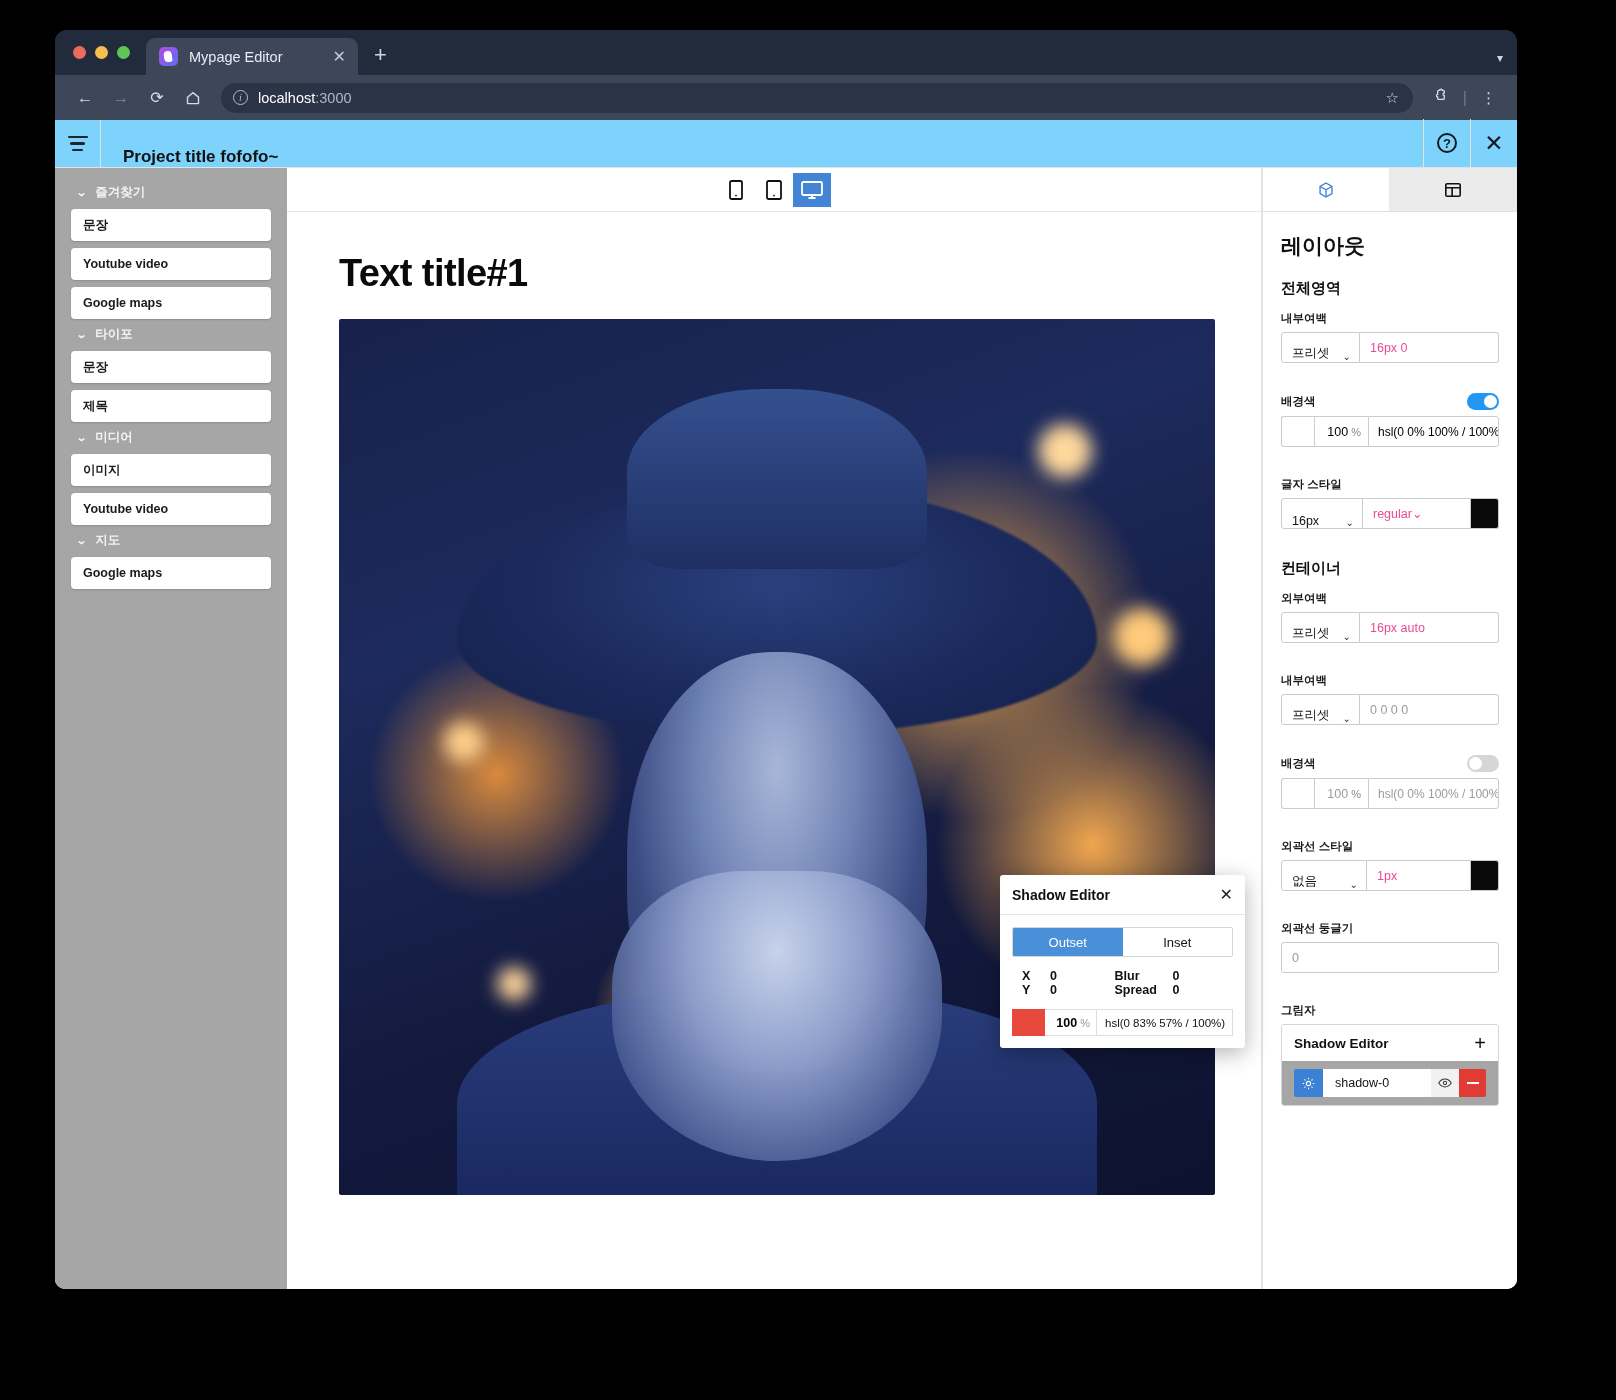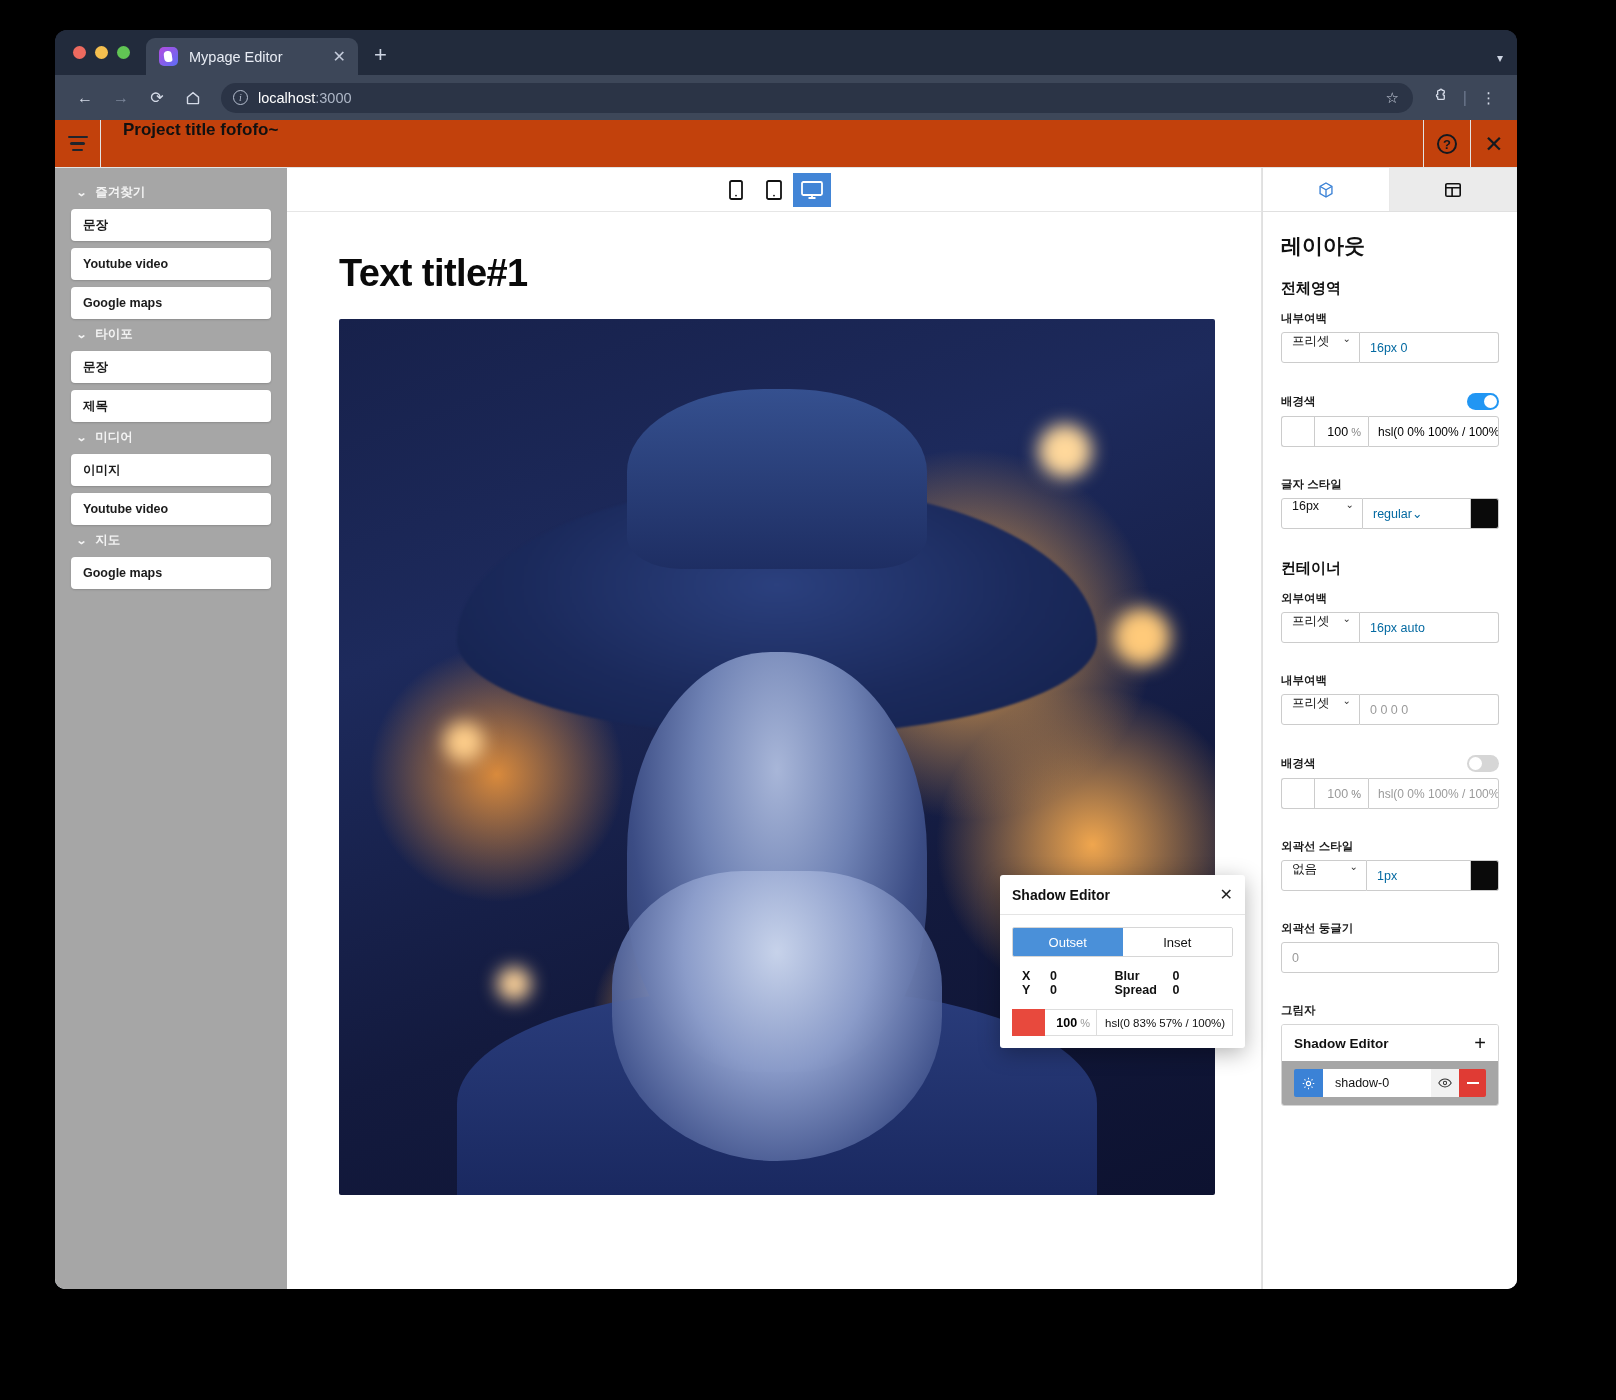--- a/index.html
+++ b/index.html
@@ -87,22 +87,22 @@
   .url { color:#e7ebf3; font-size: 14.5px; }
   .url .host { color:#fff; } .url .port { color:#aeb7c7; }
   .star { position:absolute; right: 14px; color:#c9d0de; font-size: 15px; cursor:pointer; }
   .tb-icon { color:#d5dbe8; font-size: 15px; padding: 0 7px; cursor:pointer; }
   .tb-sep { color:#6e798e; padding: 0 3px; }
 
   
   .app { height: 1169px; background: #fff; display:flex; flex-direction: column; }
 
   .apphead {
-    height: 48px; background:#c2410c; border-bottom: 1px solid #e3e3e3;
-    display:flex; align-items:flex-start;
+    height: 48px; background:#7dd3fc; border-bottom: 1px solid #e3e3e3;
+    display:flex; align-items:flex-end;
   }
   .hamburger {
     width: 46px; display:flex; flex-direction: column; gap: 4px;
     align-items:center; justify-content:center; height:100%;
     border-right: 1px solid #e3e3e3; cursor:pointer;
   }
   .hamburger i { display:block; height:2.5px; background:#20242c; border-radius:2px; }
   .hamburger i:nth-child(1){ width:20px; } .hamburger i:nth-child(2){ width:15px; } .hamburger i:nth-child(3){ width:11px; }
   .proj-title { font-size: 17px; font-weight: bold; color:#111; padding-left: 22px; flex:1; }
   .head-btn {
@@ -213,28 +213,28 @@
   .rtab.inactive { background:#ebebeb; }
   .rbody { flex:1; padding: 20px 18px 0 18px; overflow:hidden; }
   .panel-title { font-size: 21px; font-weight: bold; color:#111; margin-bottom: 19px; }
   .grp-title { font-size: 15px; font-weight: bold; color:#111; margin: 0 0 13px 0; }
   .fld-label { font-size: 11.5px; font-weight: bold; color:#1a1a1a; margin-bottom: 6px;
                display:flex; align-items:center; justify-content:space-between; }
   .fld { margin-bottom: 30px; }
   .row { display:flex; align-items:stretch; }
   .sel {
     height: 31px; border: 1px solid #ccc; border-radius: 3px 0 0 3px; background:#fff;
-    display:flex; align-items:flex-start; justify-content:space-between;
-    padding: 0 8px 17px 10px; font-size: 12.5px; color:#111; width: 79px; flex:none; cursor:pointer;
+    display:flex; align-items:flex-end; justify-content:space-between;
+    padding: 0 8px 0 10px; font-size: 12.5px; color:#111; width: 79px; flex:none; cursor:pointer;
   }
   .sel .cd { font-size: 10px; color:#333; }
   .txt {
     height: 31px; border: 1px solid #ccc; border-left: none; border-radius: 0 3px 3px 0;
     background:#fff; display:flex; align-items:center; padding: 0 10px;
-    font-size: 12.5px; color:#0369a1; flex:1; min-width:0;
+    font-size: 12.5px; color:#ec4899; flex:1; min-width:0;
   }
   .txt.plain { border-left: 1px solid #ccc; border-radius: 3px; }
   .toggle { width: 32px; height: 17px; border-radius: 9px; position:relative; cursor:pointer; }
   .toggle.on { background:#2196f3; } .toggle.off { background:#d6d6d6; }
   .toggle::after { content:""; position:absolute; top: 2px; width: 13px; height: 13px;
                    border-radius:50%; background:#fff; }
   .toggle.on::after { right: 2px; } .toggle.off::after { left: 2px; }
   .swatch-cell { width: 33px; border: 1px solid #ccc; border-right:none; border-radius: 3px 0 0 3px; background:#fff; }
   .pct-cell { width: 54px; border: 1px solid #ccc; border-right:none; background:#fff;
               display:flex; align-items:center; justify-content:flex-end; gap:3px; padding-right: 7px;

